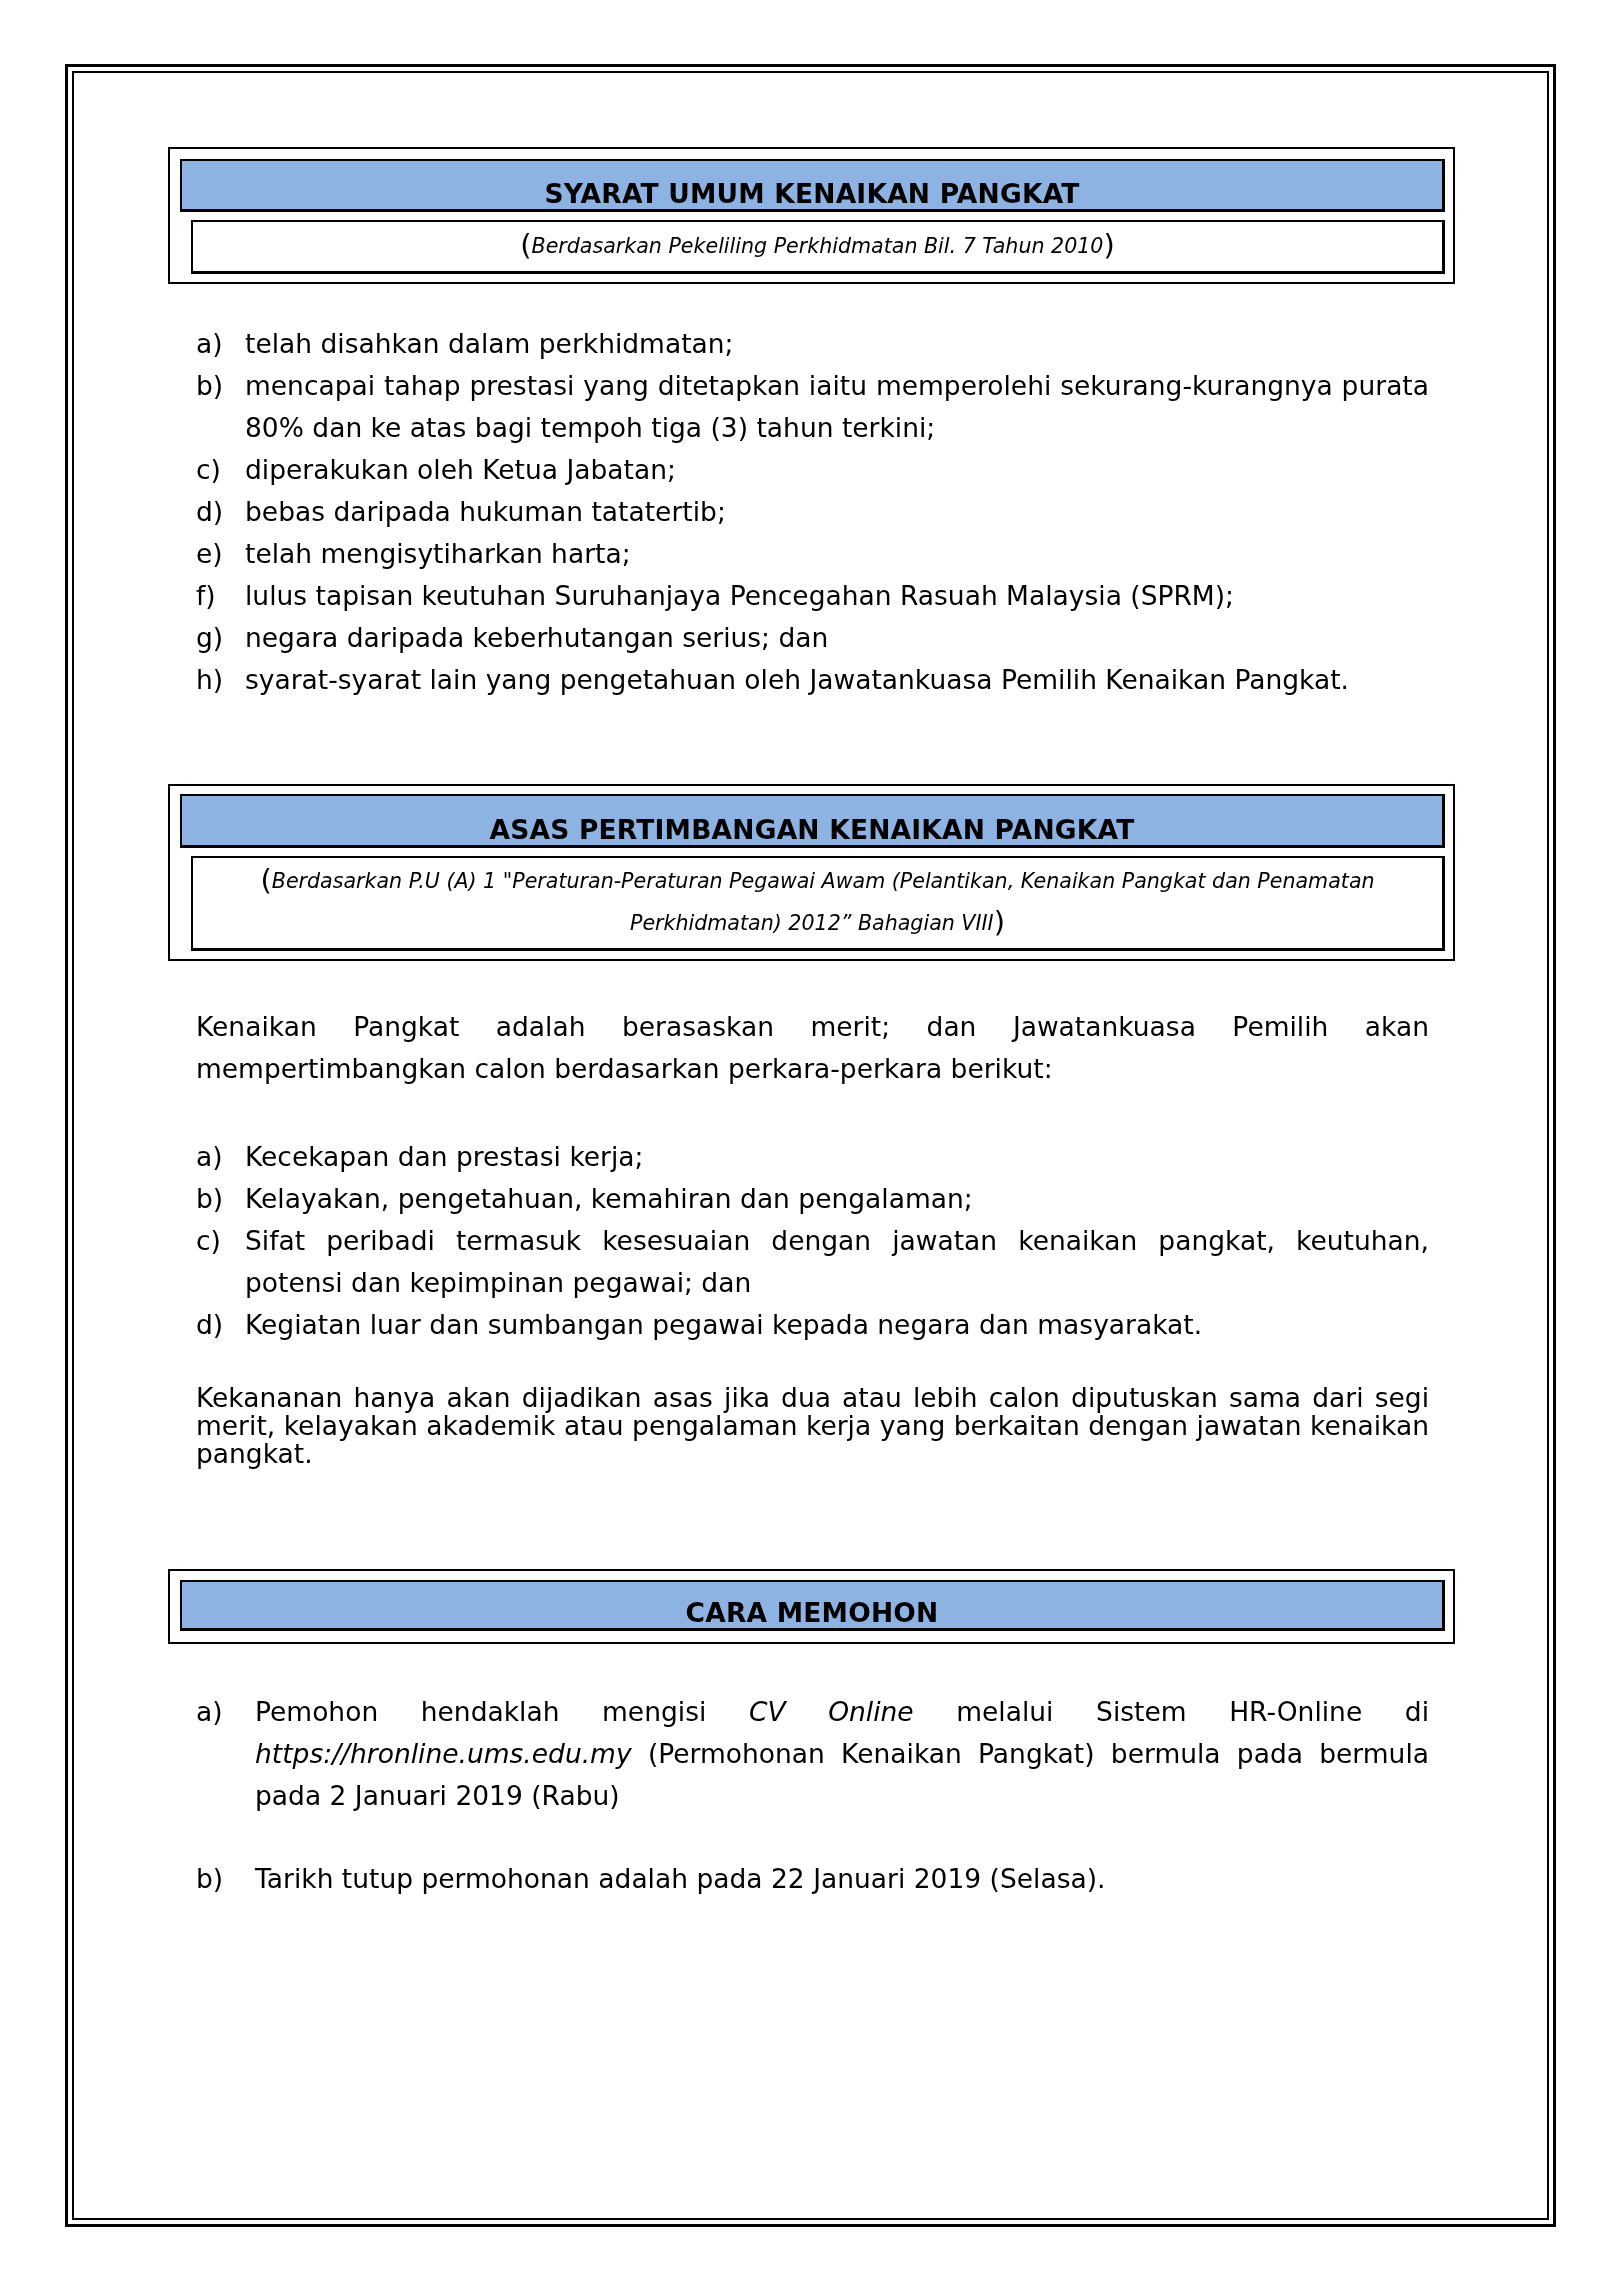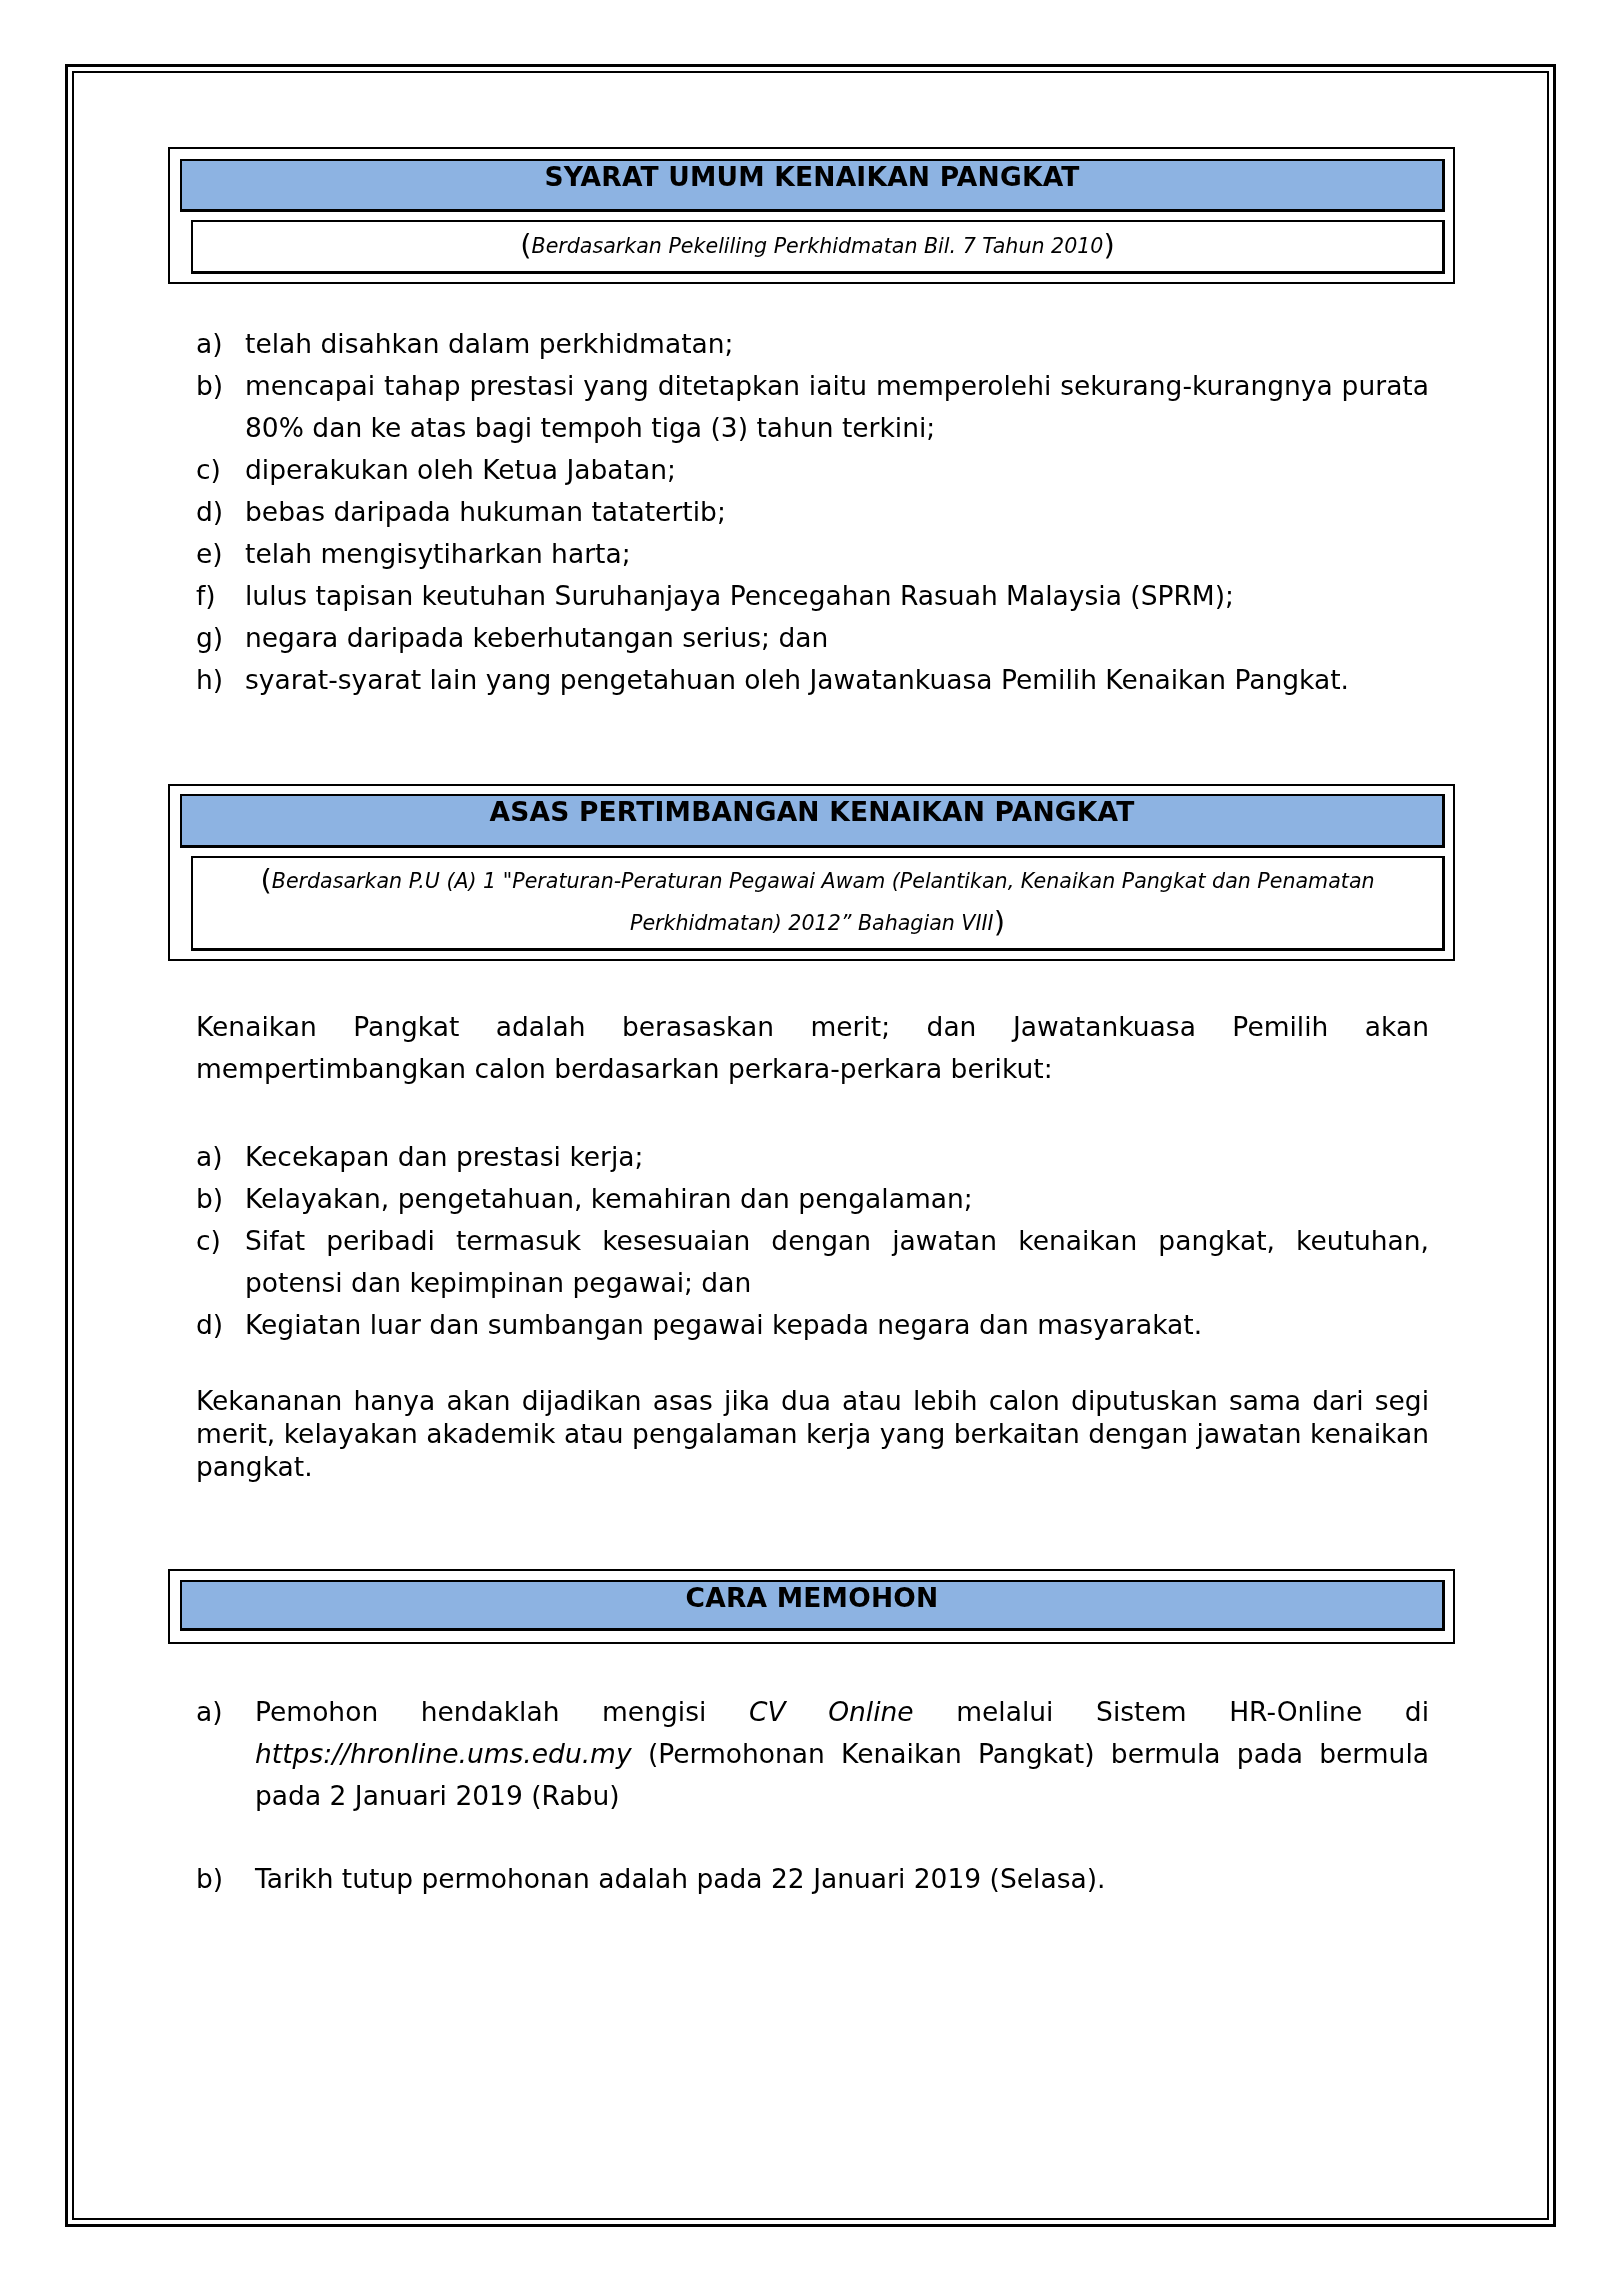--- a/index.html
+++ b/index.html
@@ -17,42 +17,42 @@
   }
   .section-box {
     position: absolute; left: 168px; width: 1287px;
     border: 2.9px solid #000; box-sizing: border-box; background: #fff;
   }
   .section-title {
     position: absolute; left: 9.8px; right: 7.8px;
     background: #8db3e2;
     border: 2px solid #000; border-bottom-width: 3.9px; border-right-width: 3.9px;
     box-sizing: border-box;
-    display: flex; align-items: flex-start; justify-content: center;
+    display: flex; align-items: flex-end; justify-content: center;
     font-weight: bold; font-size: 26.5px; letter-spacing: 0.2px;
   }
   .section-sub {
     position: absolute; left: 9.8px; right: 7.8px;
     border: 2px solid #000; border-bottom-width: 3.9px; border-right-width: 3.9px;
     box-sizing: border-box;
     text-align: center; font-style: italic; font-size: 20.6px; line-height: 41px;
     padding: 0 29px;
     margin-left: 11px;
   }
   .paren { font-style: normal; font-size: 29px; vertical-align: -2px; }
   .list {
     position: absolute; left: 196px; width: 1233px; margin: 0; padding: 0; list-style: none;
     font-size: 26.5px; line-height: 42px;
   }
   .list li { display: flex; }
   .list .marker { width: 49px; flex: 0 0 49px; }
   .list .txt { flex: 1; text-align: justify; }
   .para {
     position: absolute; left: 196px; width: 1233px; margin: 0;
-    font-size: 26.5px; line-height: 33px; text-align: justify;
+    font-size: 26.5px; line-height: 28px; text-align: justify;
   }
   .bold { font-weight: normal; }
   .ital { font-style: italic; }
   .list2 .marker { width: 59px; flex: 0 0 59px; }
 </style>
 </head>
 <body>
 
 <div class="page-border-outer"></div>
 <div class="page-border-inner"></div>

